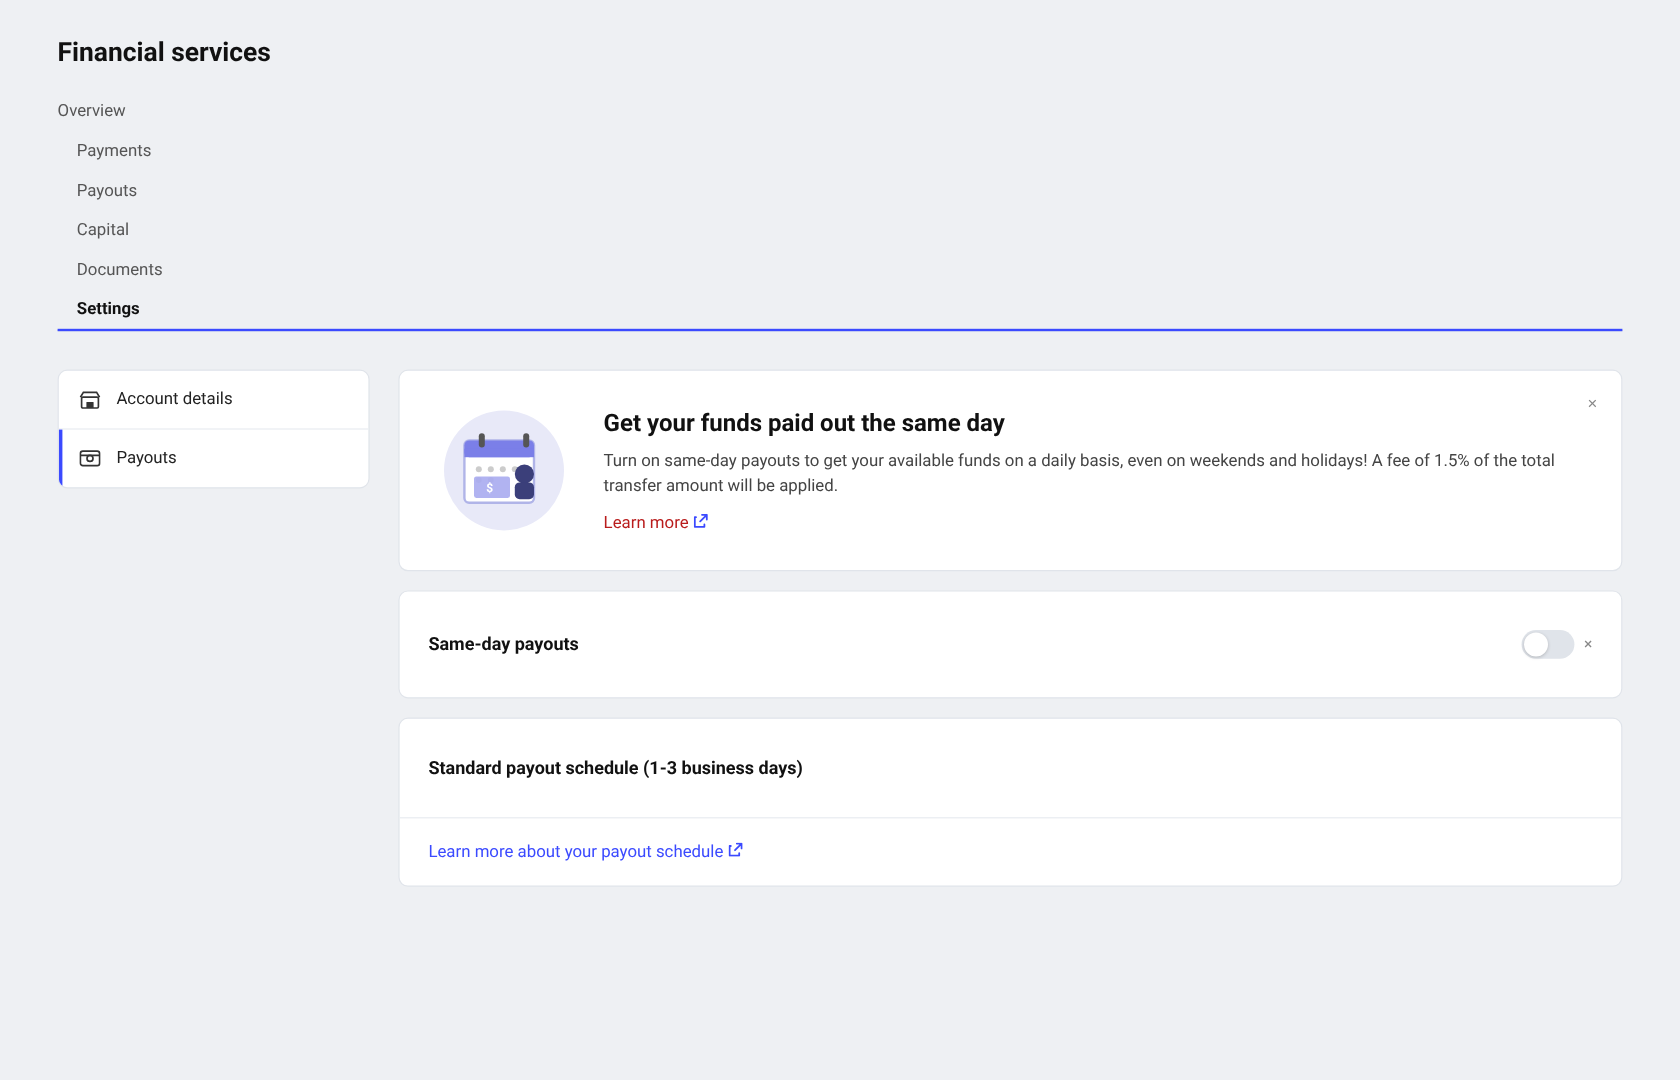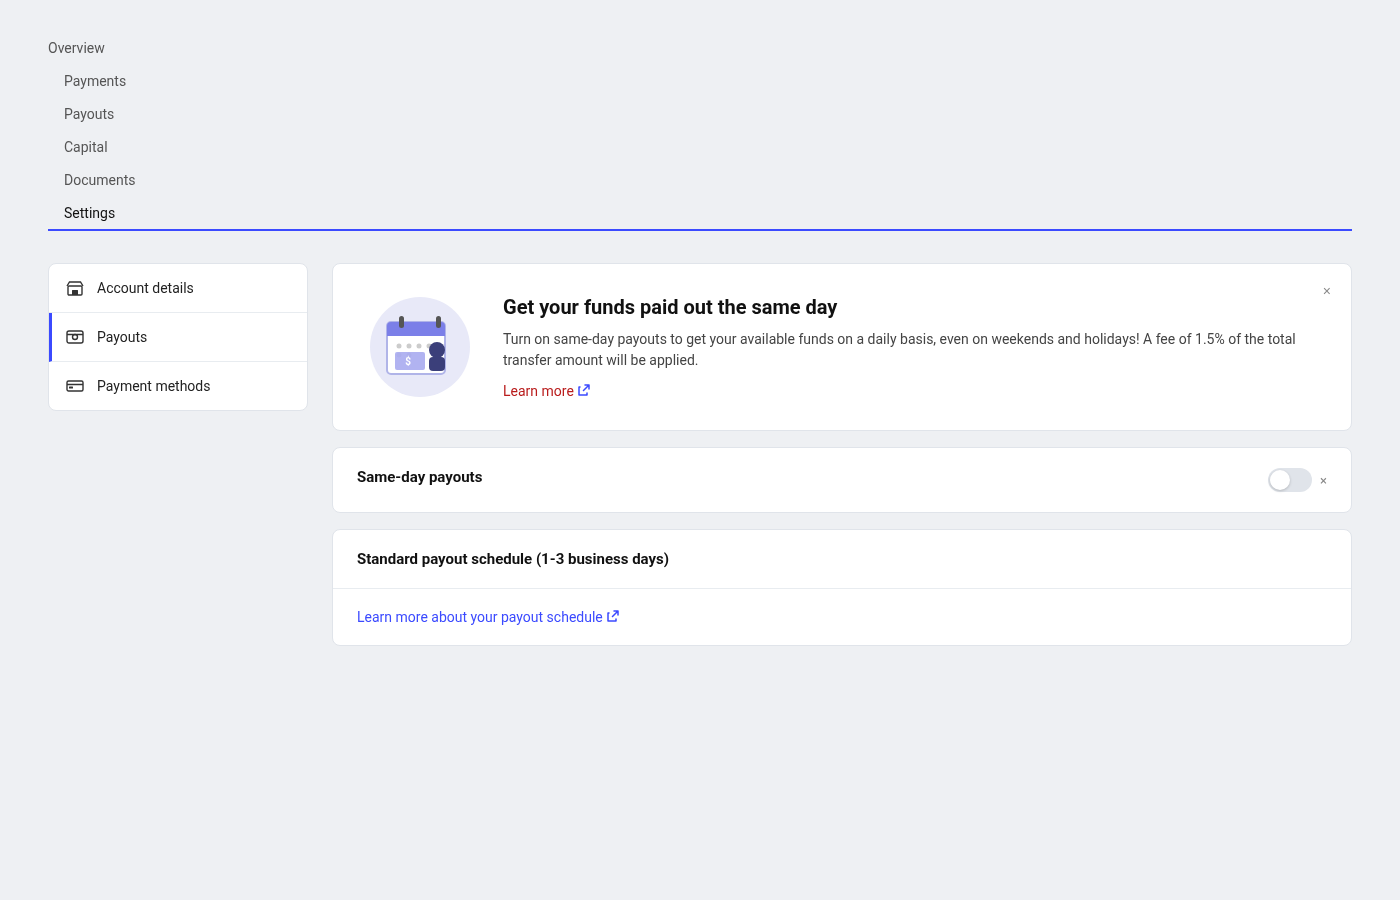--- a/index.html
+++ b/index.html
@@ -42,21 +42,21 @@
       margin-bottom: -1px;
       font-weight: 400;
     }
 
     .top-nav-item:first-child {
       padding-left: 0;
     }
 
     .top-nav-item.active {
       color: #111;
-      font-weight: 400;
+      font-weight: 700;
       border-bottom: 2px solid #3b4aff;
     }
 
     
     .main-layout {
       display: flex;
       gap: 24px;
       margin-top: 32px;
     }
 
@@ -175,23 +175,23 @@
 
     
     .settings-card {
       background: #fff;
       border-radius: 8px;
       border: 1px solid #e0e4ea;
       overflow: hidden;
     }
 
     .settings-card-header {
-      padding: 20px 24px;
-      display: flex;
-      align-items: flex-start;
+      padding: 32px 24px;
+      display: flex;
+      align-items: center;
       justify-content: space-between;
     }
 
     .settings-card-title {
       font-size: 15px;
       font-weight: 700;
       color: #111;
     }
 
     
@@ -255,20 +255,21 @@
       display: inline-flex;
       align-items: center;
       gap: 4px;
     }
   </style>
 </head>
 <body>
 
 <div class="page-wrapper">
 
+  <h1 class="page-title">Financial services</h1>
 
   <nav class="top-nav">
     <a class="top-nav-item">Overview</a>
     <a class="top-nav-item">Payments</a>
     <a class="top-nav-item">Payouts</a>
     <a class="top-nav-item">Capital</a>
     <a class="top-nav-item">Documents</a>
     <a class="top-nav-item active">Settings</a>
   </nav>
 
@@ -292,30 +293,20 @@
           <span class="icon">
             <svg width="18" height="18" viewBox="0 0 18 18" fill="none">
               <rect x="1" y="3" width="16" height="12" rx="2" stroke="#333" stroke-width="1.4" fill="none"></rect>
               <circle cx="9" cy="9" r="2.5" stroke="#333" stroke-width="1.4" fill="none"></circle>
               <line x1="1" y1="6.5" x2="17" y2="6.5" stroke="#333" stroke-width="1.4"></line>
             </svg>
           </span>
           <span class="sidebar-item-label">Payouts</span>
         </div>
 
-        <div class="sidebar-item">
-          <span class="icon">
-            <svg width="18" height="18" viewBox="0 0 18 18" fill="none">
-              <rect x="1" y="4" width="16" height="10" rx="1.5" stroke="#333" stroke-width="1.4" fill="none"></rect>
-              <line x1="1" y1="7.5" x2="17" y2="7.5" stroke="#333" stroke-width="1.4"></line>
-              <rect x="3" y="9.5" width="4" height="2" rx="0.5" fill="#333"></rect>
-            </svg>
-          </span>
-          <span class="sidebar-item-label">Payment methods</span>
-        </div>
       </div>
     </aside>
 
     <div class="content-area">
 
       <div class="promo-card">
         <button class="promo-close">×</button>
 
         <div class="promo-illustration">
           <svg width="110" height="110" viewBox="0 0 110 110">

